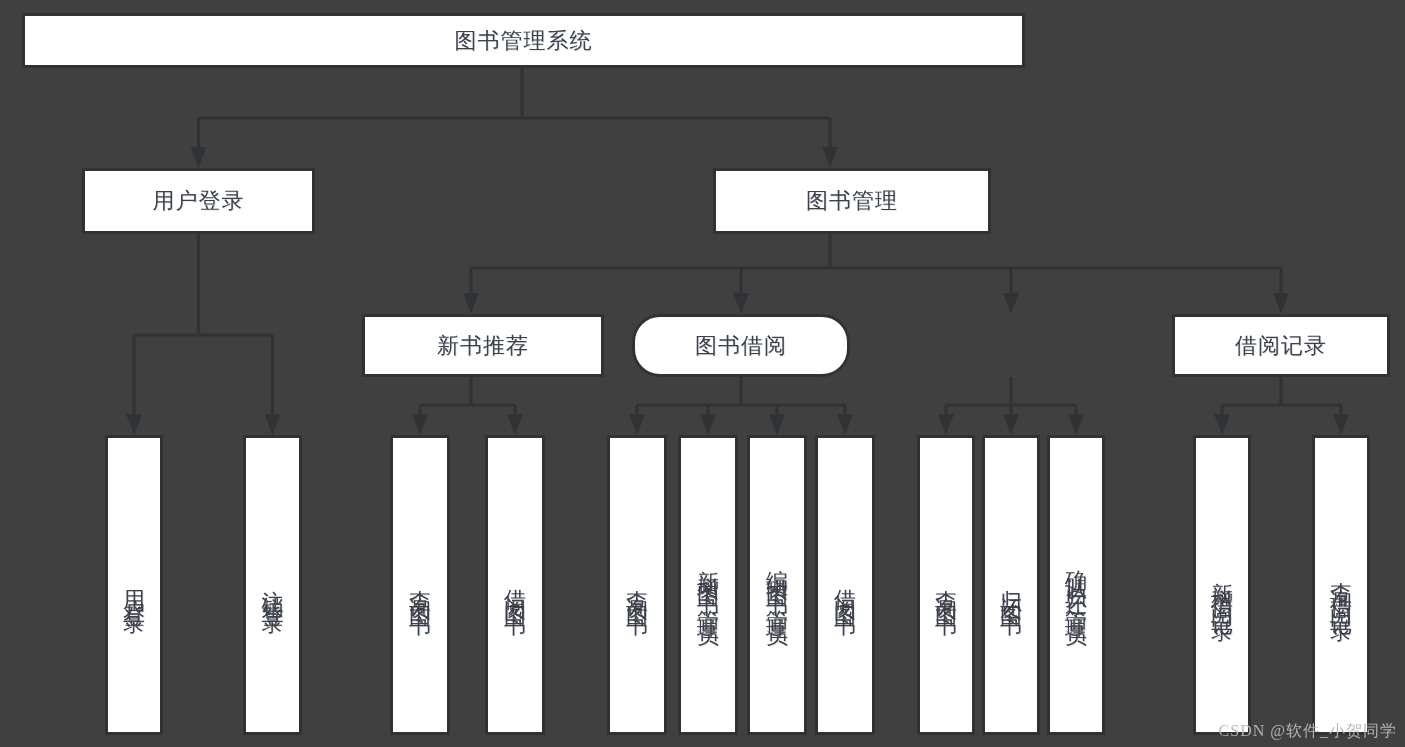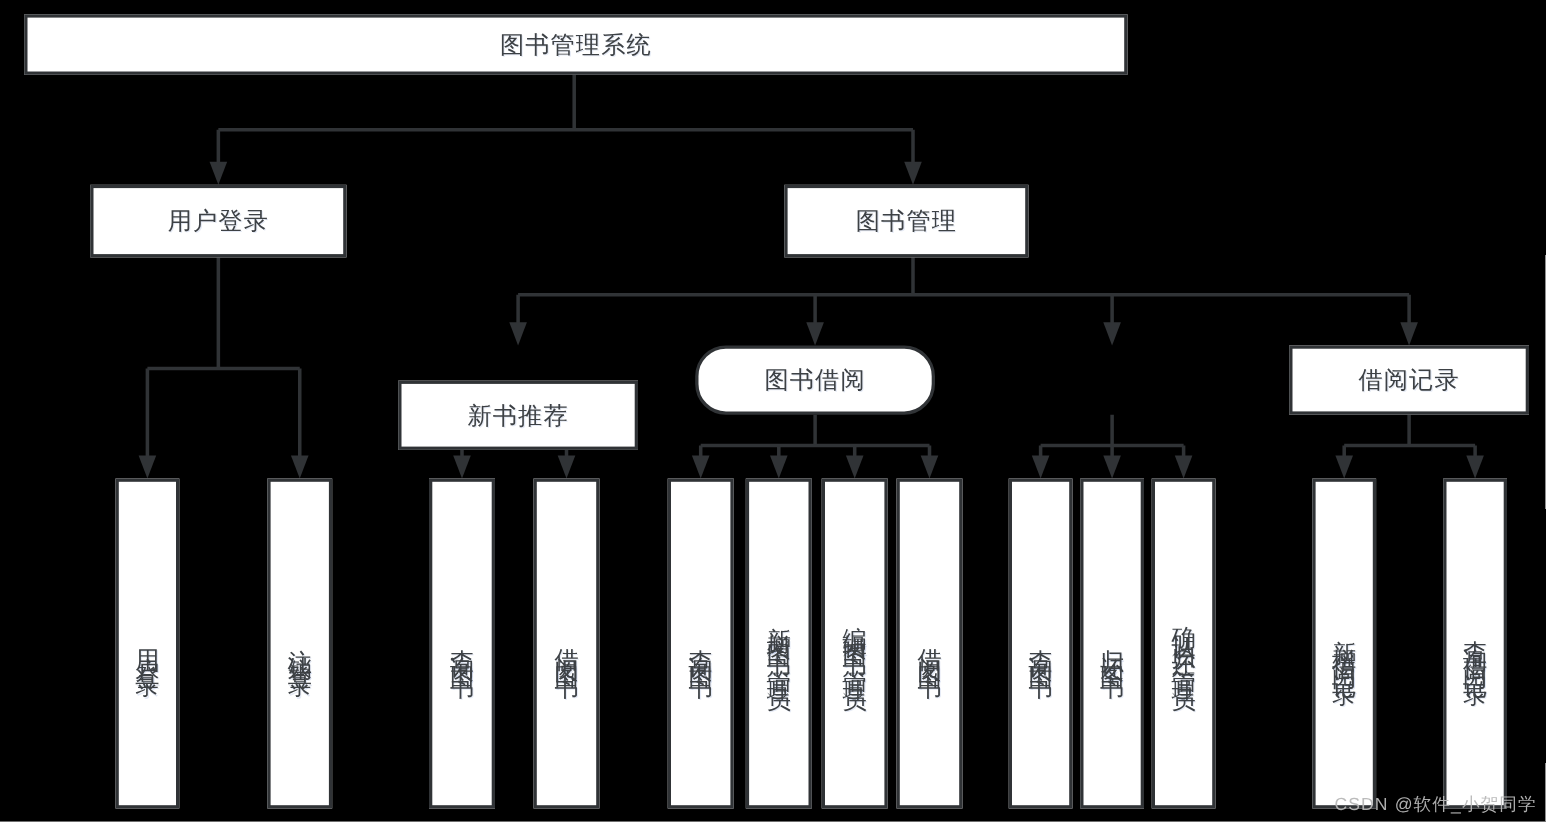--- a/index.html
+++ b/index.html
@@ -1,22 +1,22 @@
 <!DOCTYPE html>
 <html><head>
 <meta charset="utf-8">
 <style>
   html, body { margin: 0; padding: 0; background: #ffffff; }
   .canvas {
     position: relative;
     width: 1405px;
     height: 747px;
-    background: #000000;
+    background: #404040;
     overflow: hidden;
-    font-family: Liberation Sans, sans-serif;
+    font-family: Liberation Serif, serif;
   }
   .connectors {
     position: absolute;
     left: 0; top: 0;
     width: 1405px; height: 747px;
   }
   .node {
     position: absolute;
     box-sizing: border-box;
     border: 3px solid #303336;
@@ -33,22 +33,22 @@
   .node.v {
     writing-mode: vertical-rl;
     text-orientation: mixed;
     letter-spacing: 8px;
     line-height: 1;
     padding-top: 6px;
   }
   
   .n-root    { left: 22px;   top: 13px;  width: 1003px; height: 55px; }
   .n-login   { left: 82px;   top: 168px; width: 233px;  height: 66px; }
-  .n-mgmt    { left: 713px;  top: 168px; width: 222px;  height: 66px; }
-  .n-rec     { left: 362px;  top: 314px; width: 218px;  height: 63px; margin-top: 32px; }
+  .n-mgmt    { left: 713px;  top: 168px; width: 278px;  height: 66px; }
+  .n-rec     { left: 362px;  top: 314px; width: 242px;  height: 63px; }
   .n-borrow  { left: 632px;  top: 314px; width: 218px;  height: 63px; border-radius: 28px; }
   .n-current { left: 903px;  top: 314px; width: 216px;  height: 63px; }
   .n-records { left: 1172px; top: 314px; width: 218px;  height: 63px; }
   
   .leaf { top: 435px; height: 300px; }
   .l-u1 { left: 105px;  width: 58px; }
   .l-u2 { left: 243px;  width: 59px; }
   .l-n1 { left: 390px;  width: 60px; }
   .l-n2 { left: 485px;  width: 60px; }
   .l-b1 { left: 607px;  width: 60px; }

